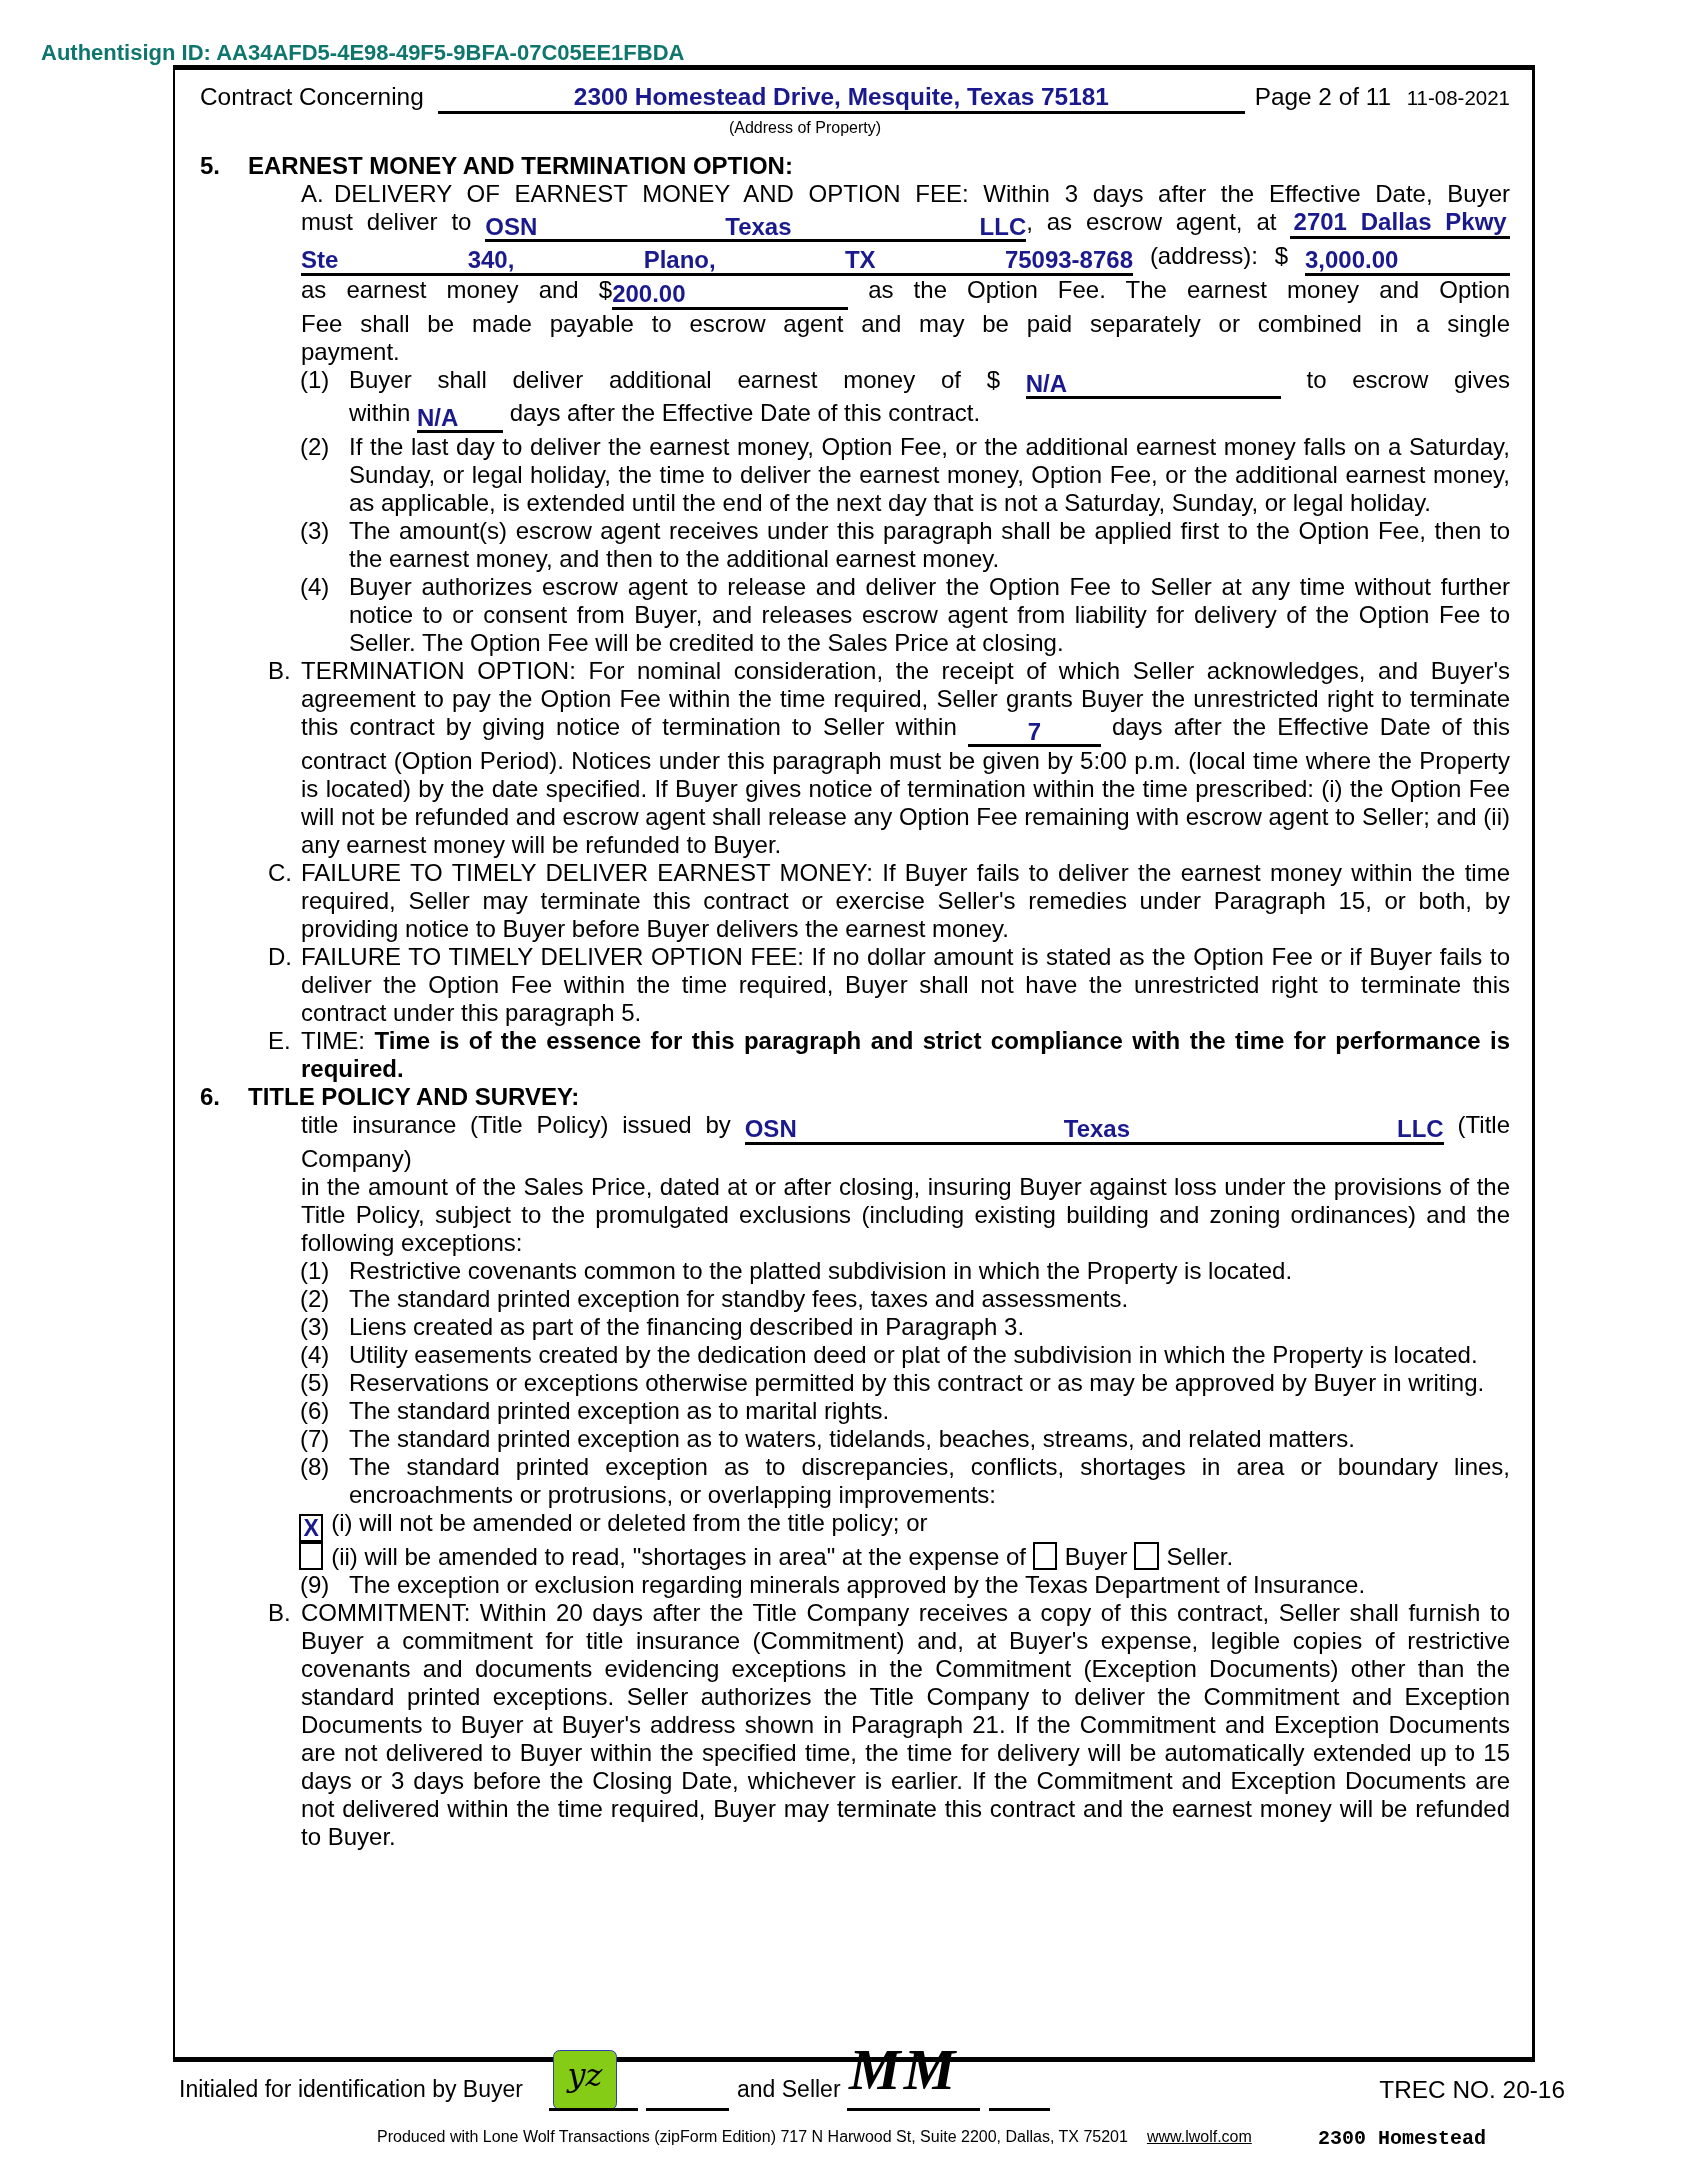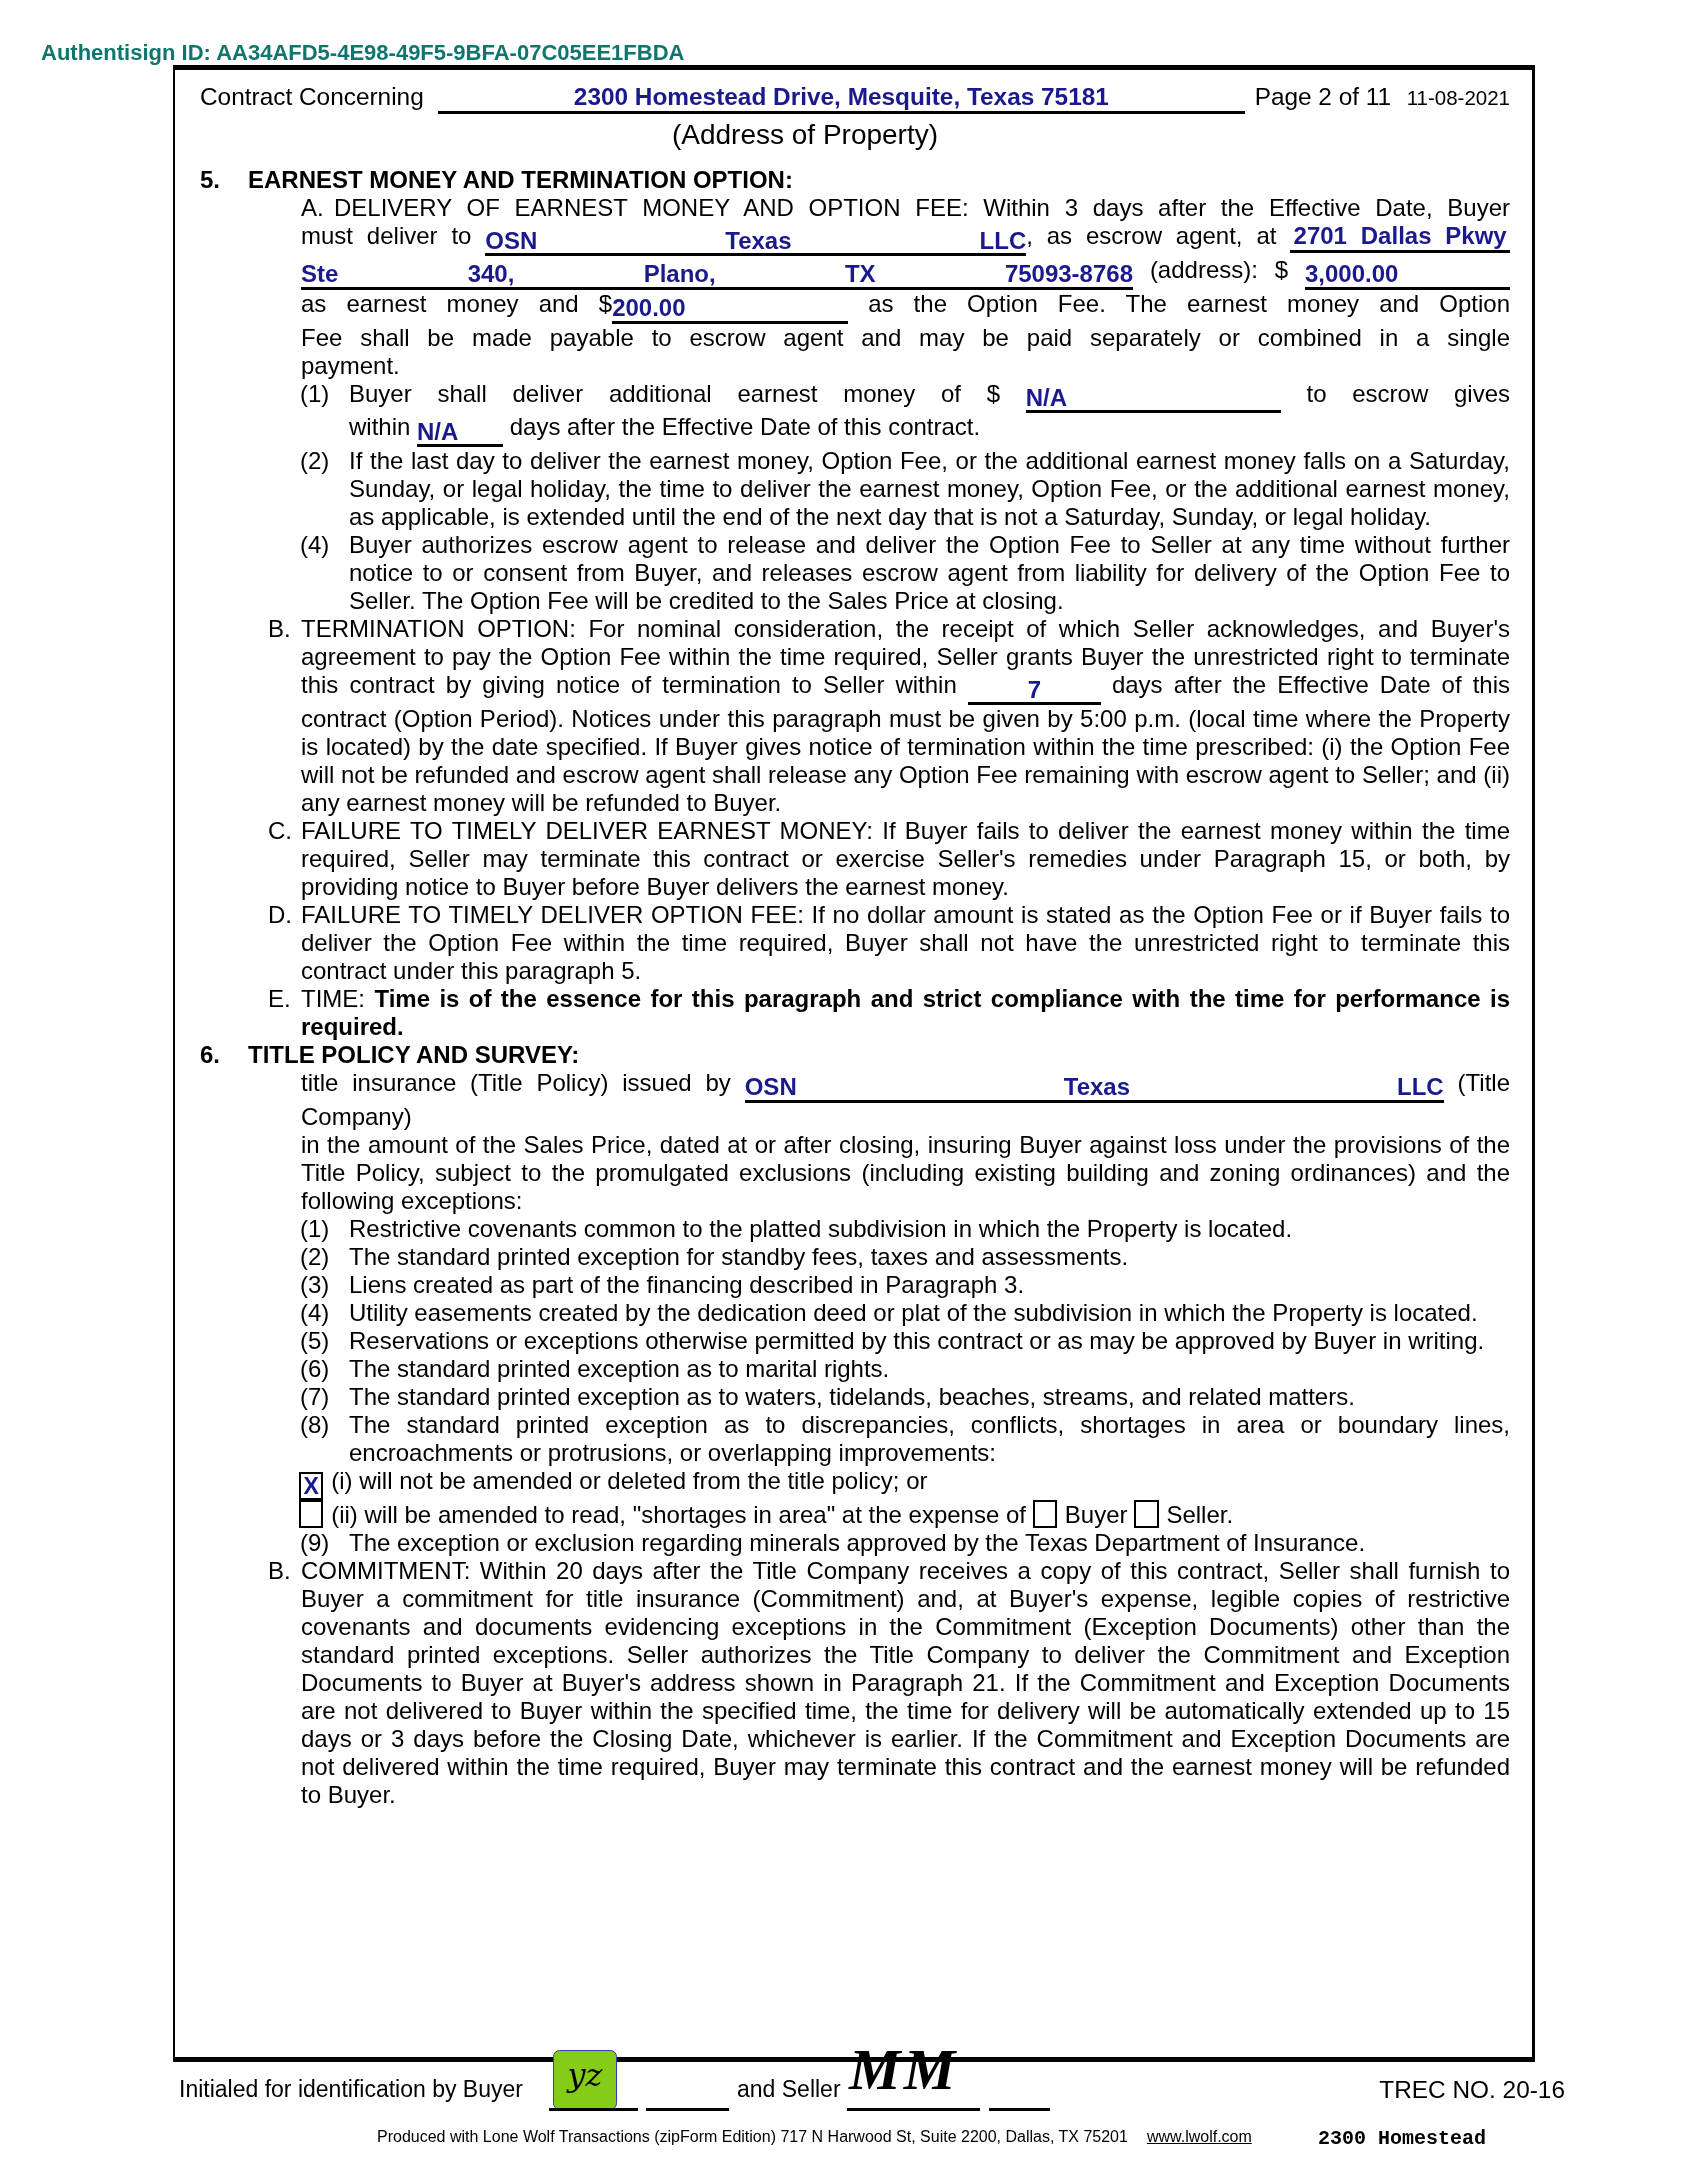--- a/index.html
+++ b/index.html
@@ -11,21 +11,21 @@
   
   .doc{position:absolute;left:173px;top:65px;width:1362px;height:1997px;box-sizing:border-box;
        border-top:5.5px solid #000;border-left:2.8px solid #000;border-right:3.3px solid #000;border-bottom:5.5px solid #000;
        padding:13.3px 22px 0 25px;}
 
   .hdr{display:flex;align-items:baseline;font-size:24.4px;white-space:nowrap;}
   .hdr .blankline{flex:1 1 auto;margin:0 10px 0 14.4px;border-bottom:3.9px solid #000;text-align:center;}
   .fillblue{color:#1a1a8e;font-weight:bold;}
   .hdr .pageinfo{margin-right:15.5px;}
   .hdr .datestamp{font-size:20.5px;}
-  .addrcap{font-size:28px;margin-top:4.4px;margin-left:-100px;text-align:center;}
+  .addrcap{font-size:16px;margin-top:4.4px;margin-left:-100px;text-align:center;}
 
   .bodytext{margin-top:15.5px;font-size:24px;line-height:28px;}
   .para{text-align:justify;}
   .p0{padding-left:48px;text-indent:-48px;}
   .p0 .plabel{display:inline-block;width:48px;text-indent:0;font-weight:bold;}
   .p0 .ptitle{font-weight:bold;}
   .p1{padding-left:101px;text-indent:-33px;}
   .p1 .plabel{display:inline-block;width:33px;text-indent:0;}
   .p2{padding-left:149px;text-indent:-49px;}
   .p2 .plabel{display:inline-block;width:49px;text-indent:0;}
@@ -91,20 +91,21 @@
       <div class="jl noind"><span>Fee shall be made payable to escrow agent and may be paid separately or combined in a single</span></div>
       <div class="ll noind"><span>payment.</span></div>
     </div>
 
     <div class="para p2">
       <div class="jl noind" style="text-indent:-49px;"><span class="plabel">(1)</span><span>Buyer shall deliver additional earnest money of $</span> <span class="blank w460 left fillblue">N/A</span> <span>to escrow gives</span></div>
       <div class="ll noind"><span>within</span> <span class="blank w155 fillblue">N/A</span> <span>days after the Effective Date of this contract.</span></div>
     </div>
 
     <div class="para p2"><span class="plabel">(2)</span><span>If the last day to deliver the earnest money, Option Fee, or the additional earnest money falls on a Saturday, Sunday, or legal holiday, the time to deliver the earnest money, Option Fee, or the additional earnest money, as applicable, is extended until the end of the next day that is not a Saturday, Sunday, or legal holiday.</span></div>
+    <div class="para p2"><span class="plabel">(3)</span><span>The amount(s) escrow agent receives under this paragraph shall be applied first to the Option Fee, then to the earnest money, and then to the additional earnest money.</span></div>
     <div class="para p2"><span class="plabel">(4)</span><span>Buyer authorizes escrow agent to release and deliver the Option Fee to Seller at any time without further notice to or consent from Buyer, and releases escrow agent from liability for delivery of the Option Fee to Seller. The Option Fee will be credited to the Sales Price at closing.</span></div>
 
     <div class="para p1"><span class="plabel">B.</span><span>TERMINATION OPTION: For nominal consideration, the receipt of which Seller acknowledges, and Buyer's agreement to pay the Option Fee within the time required, Seller grants Buyer the unrestricted right to terminate this contract by giving notice of termination to Seller within</span> <span class="blank w240 fillblue">7</span> <span>days after the Effective Date of this contract (Option Period). Notices under this paragraph must be given by 5:00 p.m. (local time where the Property is located) by the date specified. If Buyer gives notice of termination within the time prescribed: (i) the Option Fee will not be refunded and escrow agent shall release any Option Fee remaining with escrow agent to Seller; and (ii) any earnest money will be refunded to Buyer.</span></div>
 
     <div class="para p1"><span class="plabel">C.</span><span>FAILURE TO TIMELY DELIVER EARNEST MONEY: If Buyer fails to deliver the earnest money within the time required, Seller may terminate this contract or exercise Seller's remedies under Paragraph 15, or both, by providing notice to Buyer before Buyer delivers the earnest money.</span></div>
 
     <div class="para p1"><span class="plabel">D.</span><span>FAILURE TO TIMELY DELIVER OPTION FEE: If no dollar amount is stated as the Option Fee or if Buyer fails to deliver the Option Fee within the time required, Buyer shall not have the unrestricted right to terminate this contract under this paragraph 5.</span></div>
 
     <div class="para p1"><span class="plabel">E.</span><span>TIME:</span> <span class="boldrun">Time is of the essence for this paragraph and strict compliance with the time for performance is required.</span></div>
 

